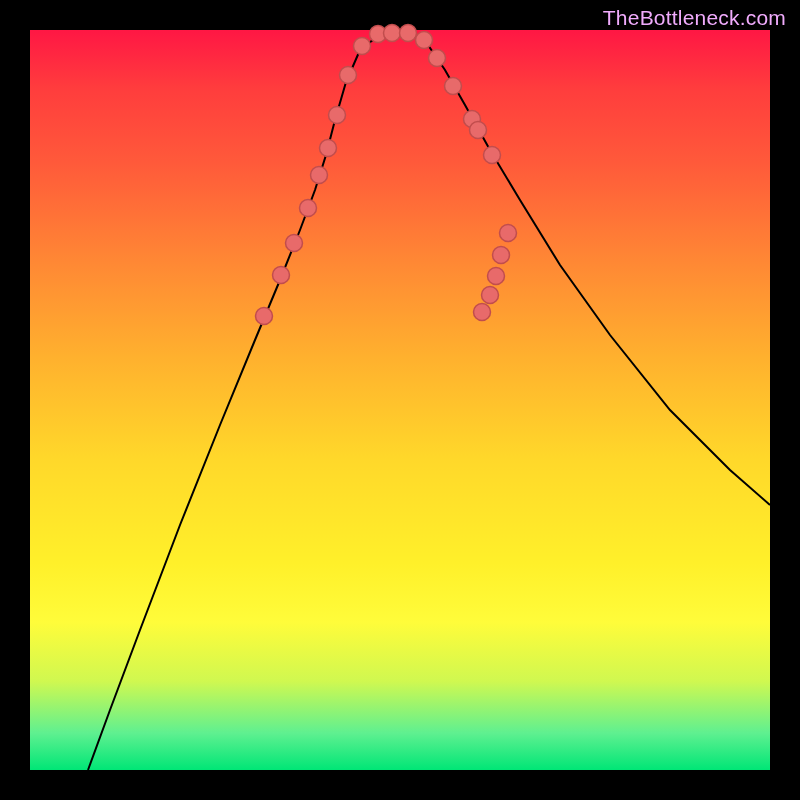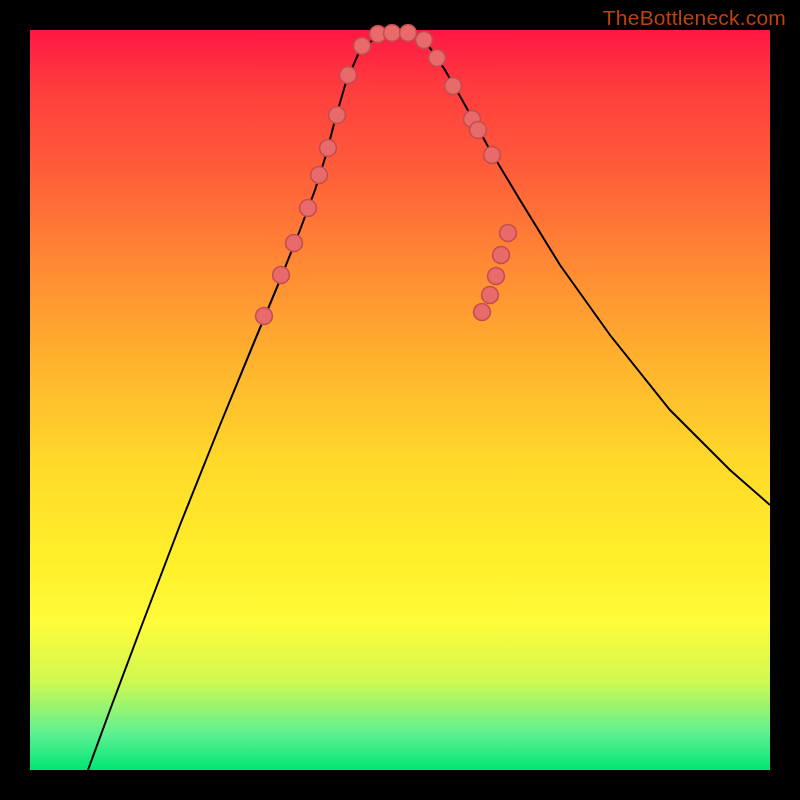--- a/index.html
+++ b/index.html
@@ -8,21 +8,21 @@
     width: 800px;
     height: 800px;
     background: #000;
     position: relative;
     font-family: Arial, Helvetica, sans-serif;
   }
   .watermark {
     position: absolute;
     top: 6px;
     right: 14px;
-    color: #c2410c;
+    color: #f0abfc;
     font-size: 21px;
     font-weight: 400;
     letter-spacing: 0.2px;
   }
   .plot-area {
     position: absolute;
     left: 30px;
     top: 30px;
     width: 740px;
     height: 740px;

